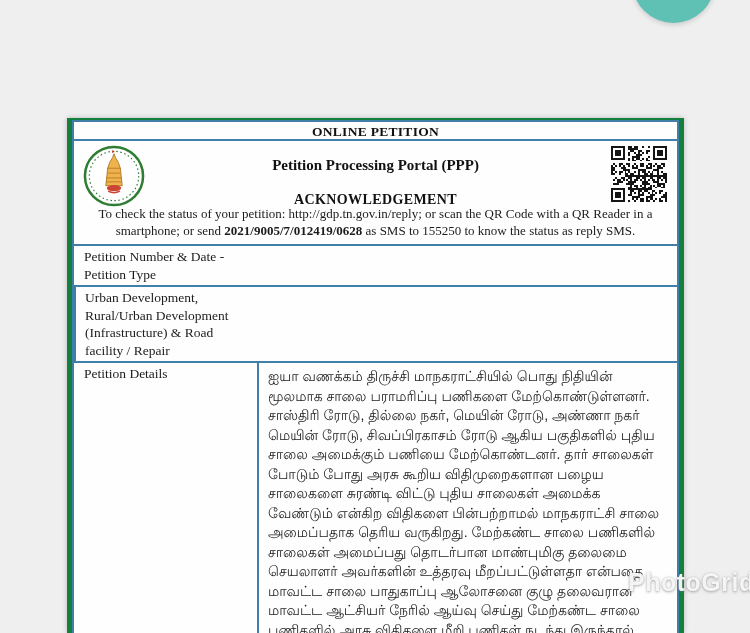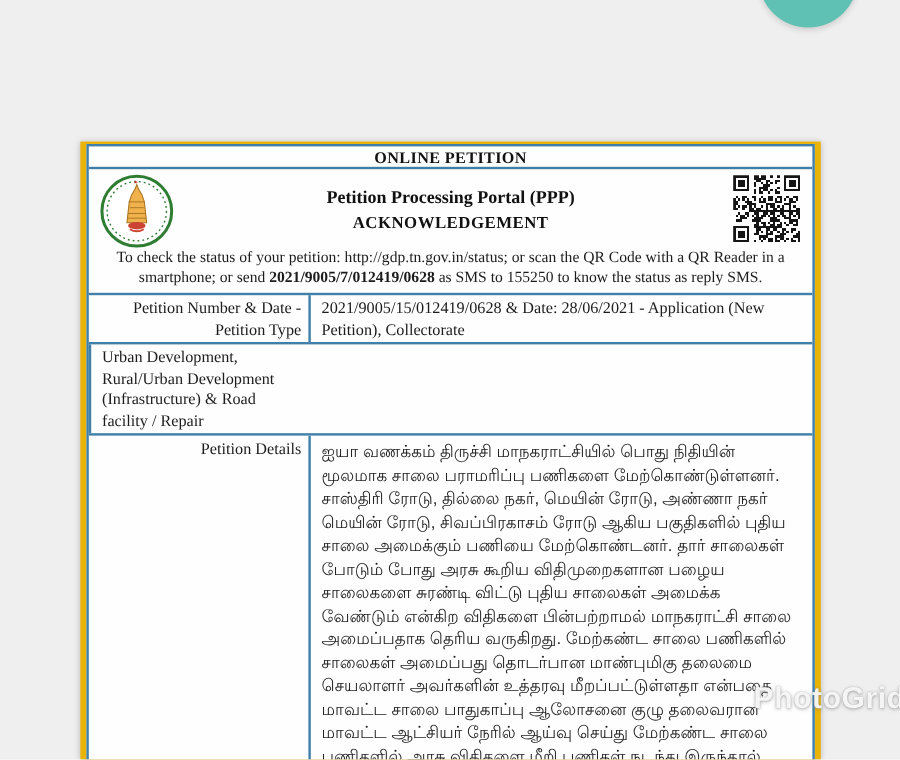--- a/index.html
+++ b/index.html
@@ -19,21 +19,21 @@
     border-radius: 50%;
     background: #5ec1b3;
     box-shadow: 0 2px 5px rgba(0,0,0,0.15);
   }
 
   
   .page {
     position: absolute;
     left: 67px; top: 118px;
     width: 617px; height: 515px;
-    background: #eab308;
+    background: #15803d;
     box-shadow: 0 0 5px rgba(0,0,0,0.22);
     overflow: hidden;
   }
 
   .ptable {
     position: absolute;
     left: 5px; top: 2px;
     width: 607px;
     border: 2px solid #3f7fa9;
     background: #fdfefd;
@@ -64,40 +64,39 @@
   .qr {
     position: absolute;
     right: 10px; top: 5px;
     width: 56px; height: 56px;
   }
   .titles {
     text-align: center;
     padding-top: 16px;
   }
   .portal-title { font-size: 15px; font-weight: bold; color: #111; }
-  .ack-subtitle { font-size: 14px; font-weight: bold; margin-top: 5px; letter-spacing: 0.4px; color: #111; }
+  .ack-subtitle { font-size: 14px; font-weight: bold; margin-top: 18px; letter-spacing: 0.4px; color: #111; }
   .status-note {
     position: absolute;
     left: 12px; right: 12px; bottom: 5px;
     text-align: center;
     font-size: 13px;
     line-height: 17px;
     color: #1c1c1c;
   }
   .status-note b { font-weight: bold; }
 
   .data-row {
     display: grid;
     grid-template-columns: 183px 1fr;
     font-size: 13.5px;
     line-height: 17.5px;
   }
   .cell-label {
     padding: 2px 6px 2px 10px;
-    text-align: right;
   }
   .cell-value {
     border-left: 2px solid #3f7fa9;
     padding: 2px 8px 2px 9px;
   }
   .row-c { min-height: 35px; }
   .row-d { min-height: 34px; }
   .row-e { height: 294px; overflow: hidden; }
   .row-e .cell-value {
     font-family: "Liberation Sans", "DejaVu Sans", sans-serif;
@@ -471,26 +470,25 @@
               <rect x="18" y="28" width="1" height="1"></rect>
               <rect x="19" y="28" width="1" height="1"></rect>
               <rect x="22" y="28" width="1" height="1"></rect>
               <rect x="25" y="28" width="1" height="1"></rect>
               <rect x="26" y="28" width="1" height="1"></rect>
               <rect x="28" y="28" width="1" height="1"></rect>
             </g>
         </svg>
       </div>
 
-      <div class="status-note"><span>To check the status of your petition: http://gdp.tn.gov.in/status; or scan the QR Code with a QR Reader in a smartphone; or send </span><b>2021/9005/7/012419/0628</b><span> as SMS to 155250 to know the status as reply SMS.</span></div>
+      <div class="status-note"><span>To check the status of your petition: http://gdp.tn.gov.in/reply; or scan the QR Code with a QR Reader in a smartphone; or send </span><b>2021/9005/7/012419/0628</b><span> as SMS to 155250 to know the status as reply SMS.</span></div>
     </div>
 
     <div class="row data-row row-c">
       <div class="cell-label">Petition Number &amp; Date - Petition Type</div>
-      <div class="cell-value">2021/9005/15/012419/0628 &amp; Date: 28/06/2021 - Application (New Petition), Collectorate</div>
     </div>
 
     <div class="row data-row row-d">
       <div class="cell-value">Urban Development, Rural/Urban Development (Infrastructure) &amp; Road facility / Repair</div>
     </div>
 
     <div class="row data-row row-e">
       <div class="cell-label">Petition Details</div>
       <div class="cell-value">ஐயா வணக்கம் திருச்சி மாநகராட்சியில் பொது நிதியின் மூலமாக சாலை பராமரிப்பு பணிகளை மேற்கொண்டுள்ளனர். சாஸ்திரி ரோடு, தில்லை நகர், மெயின் ரோடு, அண்ணா நகர் மெயின் ரோடு, சிவப்பிரகாசம் ரோடு ஆகிய பகுதிகளில் புதிய சாலை அமைக்கும் பணியை மேற்கொண்டனர். தார் சாலைகள் போடும் போது அரசு கூறிய விதிமுறைகளான பழைய சாலைகளை சுரண்டி விட்டு புதிய சாலைகள் அமைக்க வேண்டும் என்கிற விதிகளை பின்பற்றாமல் மாநகராட்சி சாலை அமைப்பதாக தெரிய வருகிறது. மேற்கண்ட சாலை பணிகளில் சாலைகள் அமைப்பது தொடர்பான மாண்புமிகு தலைமை செயலாளர் அவர்களின் உத்தரவு மீறப்பட்டுள்ளதா என்பதை மாவட்ட சாலை பாதுகாப்பு ஆலோசனை குழு தலைவரான மாவட்ட ஆட்சியர் நேரில் ஆய்வு செய்து மேற்கண்ட சாலை பணிகளில் அரசு விதிகளை மீறி பணிகள் நடந்து இருந்தால் சம்பந்தபட்ட துறை அலுவலர்கள் மீது தக்க நடவடிக்கை எடுக்க வேண்டுகிறோம். விழிப்புணர்வு பணியில் சாலை பயன்பாட்டாளர் நல அமைப்பு திருச்சி மாவட்டம்</div>
     </div>

